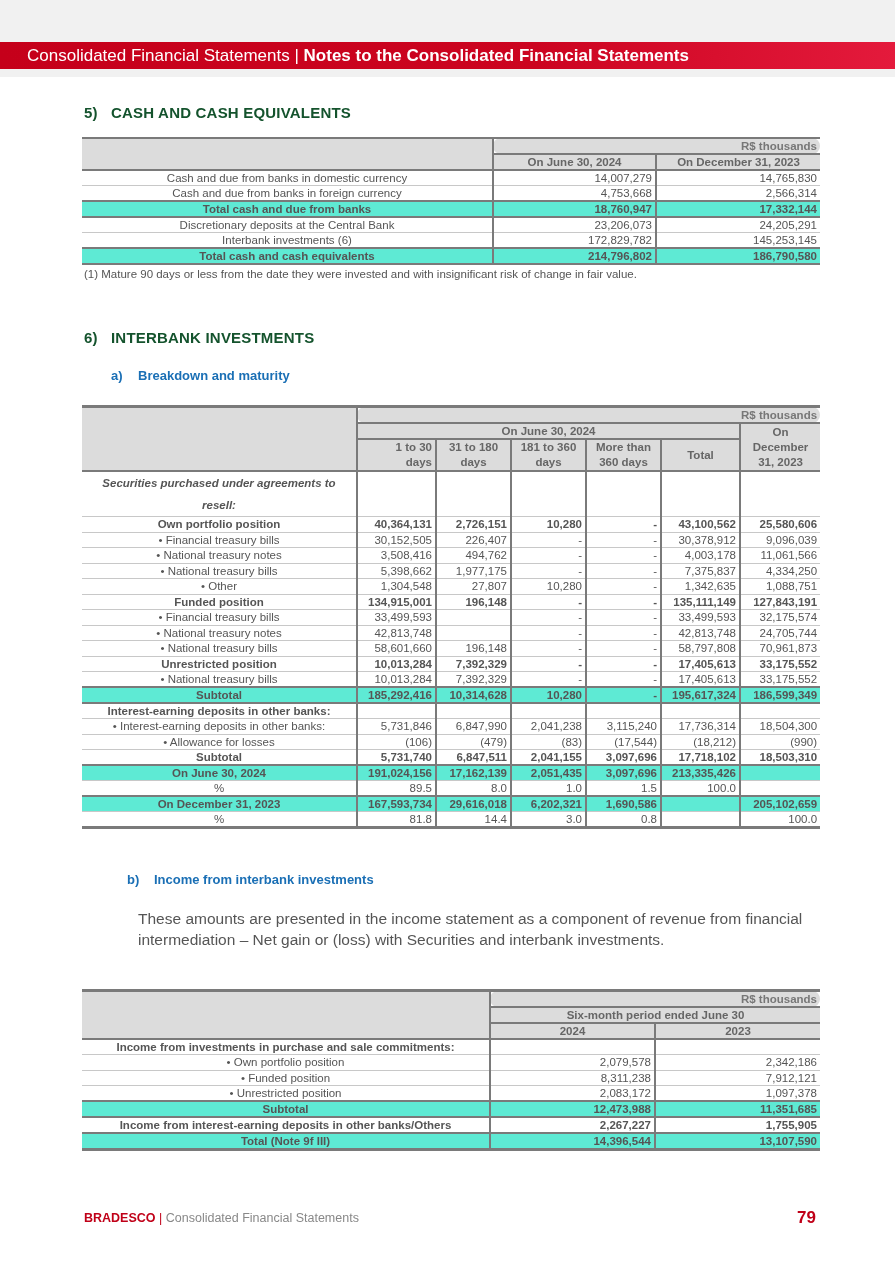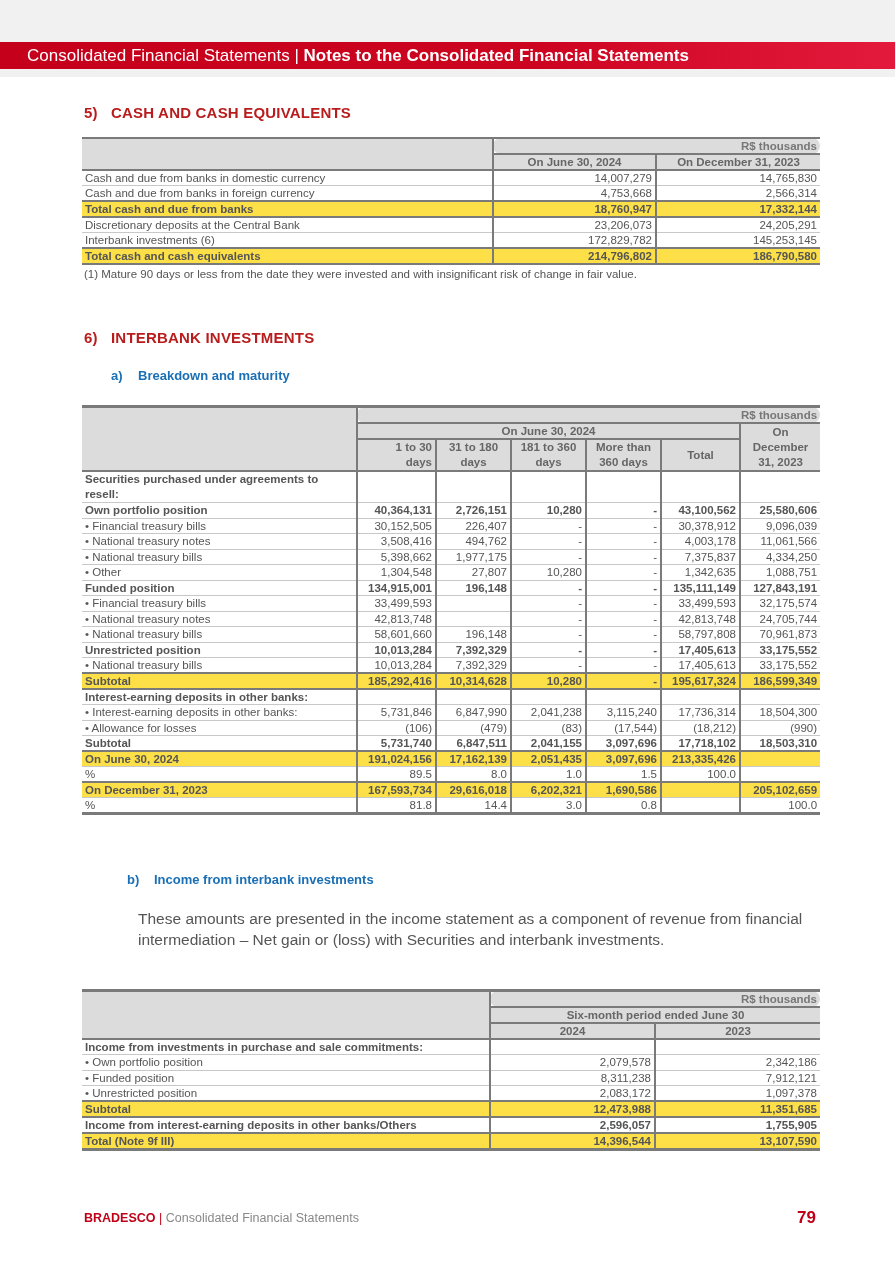--- a/index.html
+++ b/index.html
@@ -6,33 +6,33 @@
   html, body { width: 895px; height: 1276px; background: #ffffff; overflow: hidden; }
   body { font-family: "Liberation Sans", sans-serif; color: #555; position: relative; }
 
   .topstrip { position: absolute; left: 0; top: 0; width: 895px; height: 42px; background: #f1f1f1; }
   .banner { position: absolute; left: 0; top: 42px; width: 895px; height: 27px;
     background: linear-gradient(90deg, #c5001a 0%, #cc0420 60%, #e41a3c 100%);
     color: #fff; font-size: 17px; line-height: 27px; padding-left: 27px; white-space: nowrap; }
   .banner b { font-weight: bold; }
   .belowstrip { position: absolute; left: 0; top: 69px; width: 895px; height: 8px; background: #f1f1f1; }
 
-  .h-sec { position: absolute; left: 84px; color: #b91c1c; font-weight: bold; font-size: 15px; letter-spacing: 0.2px; }
+  .h-sec { position: absolute; left: 84px; color: #14532d; font-weight: bold; font-size: 15px; letter-spacing: 0.2px; }
   .h-sec .num { display: inline-block; width: 27px; }
   .h-sub { position: absolute; color: #1a6fb5; font-weight: bold; font-size: 13px; }
   .h-sub .num { display: inline-block; width: 27px; }
 
   table.fin { position: absolute; border-collapse: collapse; font-size: 11.5px; color: #555; table-layout: fixed; }
   table.fin td, table.fin th { padding: 0 3px; height: 15.5px; line-height: 14px; white-space: nowrap; overflow: hidden; }
   table.fin th { font-weight: bold; background: #dcdcdc; color: #666; text-align: center; }
   table.fin td.num { text-align: right; border-left: 2px solid #7a7a7a; }
-  table.fin td.lbl { text-align: left; }
+  table.fin td.lbl { text-align: center; }
   table.fin tr { border-bottom: 1px solid #c8c8c8; }
   table.fin tr.bold td { font-weight: bold; }
-  table.fin tr.shade td { background: #fde047; }
+  table.fin tr.shade td { background: #5eead4; }
   table.fin tr.thick { border-bottom: 2px solid #7a7a7a; }
   table.fin .unit { text-align: right; font-weight: bold; color: #777; border-radius: 8px; }
   .vhead { border-left: 2px solid #7a7a7a; }
   .hb { border-bottom: 2px solid #7a7a7a; }
 
   .footnote { position: absolute; left: 84px; top: 268px; font-size: 11.5px; color: #555; }
 
   .para { position: absolute; left: 138px; top: 909px; width: 670px; font-size: 15.5px; line-height: 20.5px; color: #555; }
 
   .footer { position: absolute; left: 84px; top: 1211px; font-size: 12.5px; color: #888; }
@@ -123,21 +123,21 @@
     <th rowspan="2" class="vhead hb" style="line-height:15px; height:31px;text-align:right;"><span>1 to 30</span><br><span>days</span></th>
     <th rowspan="2" class="vhead hb" style="line-height:15px;margin-left:34px;"><span>31 to 180</span><br><span>days</span></th>
     <th rowspan="2" class="vhead hb" style="line-height:15px;"><span>181 to 360</span><br><span>days</span></th>
     <th rowspan="2" class="vhead hb" style="line-height:15px;"><span>More than</span><br><span>360 days</span></th>
     <th rowspan="2" class="vhead hb">Total</th>
   </tr>
   <tr style="border-bottom:none;"></tr>
   </tbody>
     <tbody id="tbody-a">
       <tr class="bold" style="height: 31px;">
-        <td class="lbl" style="white-space: normal; line-height: 15px;">Securities purchased under agreements to resell:</td>
+        <td class="lbl" style="white-space: normal; line-height: 22px; font-style: italic;">Securities purchased under agreements to resell:</td>
         <td class="num"></td>
         <td class="num"></td>
         <td class="num"></td>
         <td class="num"></td>
         <td class="num"></td>
         <td class="num"></td>
       </tr>
       <tr class="bold">
         <td class="lbl">Own portfolio position</td>
         <td class="num">40,364,131</td>
@@ -362,21 +362,21 @@
         <td class="num">2,083,172</td>
         <td class="num">1,097,378</td>
       </tr>
   <tr class="bold shade thick">
         <td class="lbl">Subtotal</td>
         <td class="num">12,473,988</td>
         <td class="num">11,351,685</td>
       </tr>
   <tr class="bold thick">
         <td class="lbl">Income from interest-earning deposits in other banks/Others</td>
-        <td class="num">2,596,057</td>
+        <td class="num">2,267,227</td>
         <td class="num">1,755,905</td>
       </tr>
   <tr class="bold shade thick" style="border-bottom:3px solid #7a7a7a;">
         <td class="lbl">Total (Note 9f III)</td>
         <td class="num">14,396,544</td>
         <td class="num">13,107,590</td>
       </tr>
 </tbody>
   </table>
 

